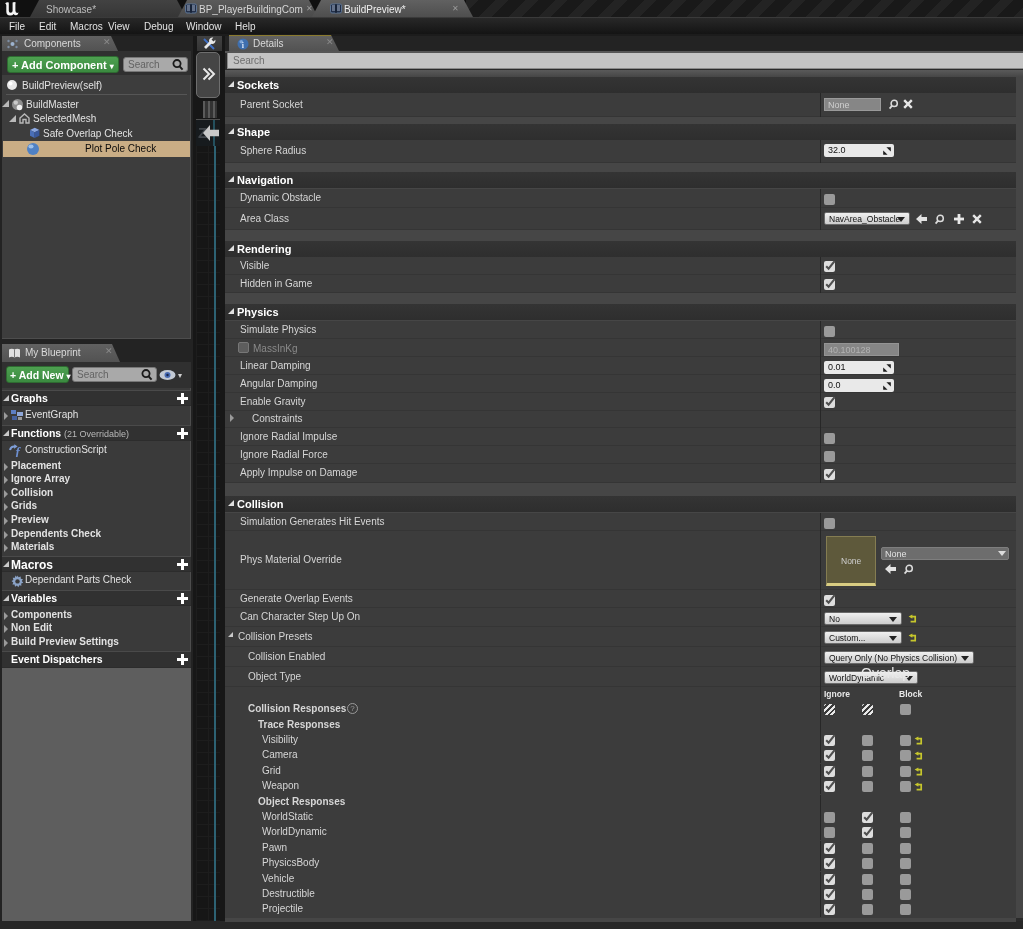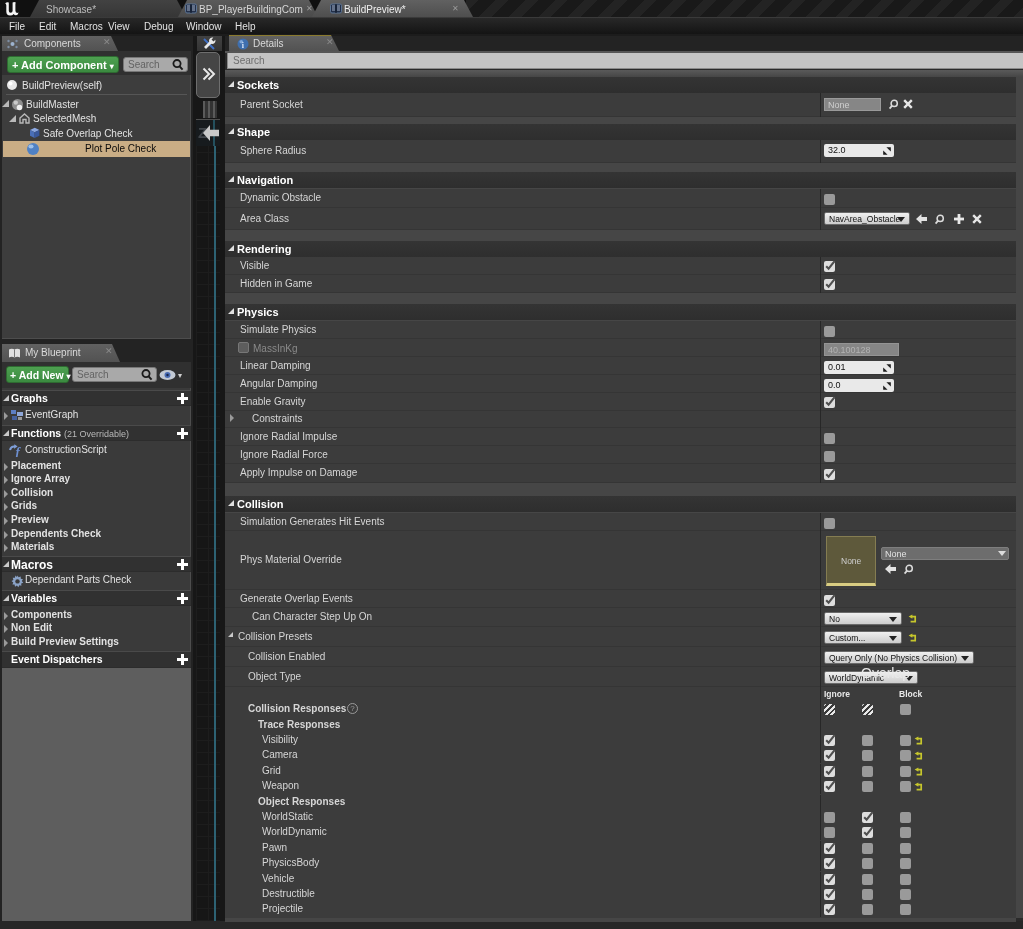--- a/index.html
+++ b/index.html
@@ -384,21 +384,21 @@
   </svg>
 <div class="row" style="left:225px;top:590px;width:791px;height:18px;"></div>
 <div class="abs" style="left:820px;top:590px;width:1px;height:18px;background:#272727;"></div>
 <div class="lbl" style="left:240px;top:593px;color:#d6d6d6;font-weight:normal;">Generate Overlap Events</div>
 <div class="cb on" style="left:824px;top:595px;"></div>
 <svg class="abs" style="left:824px;top:593px" width="13" height="13" viewBox="0 0 13 13">
 <path d="M2.2 7.3 L4.6 9.7 L10.6 2.2" fill="none" stroke="#4f4f4f" stroke-width="2.1"></path>
   </svg>
 <div class="row" style="left:225px;top:608px;width:791px;height:19px;"></div>
 <div class="abs" style="left:820px;top:608px;width:1px;height:19px;background:#272727;"></div>
-<div class="lbl" style="left:240px;top:611px;color:#d6d6d6;font-weight:normal;margin-left:12px;">Can Character Step Up On</div>
+<div class="lbl" style="left:240px;top:611px;color:#d6d6d6;font-weight:normal;">Can Character Step Up On</div>
 <div class="dd" style="left:824px;top:612px;width:78px;">No</div>
 <svg class="abs" style="left:908px;top:614px" width="9" height="9" viewBox="0 0 9 9">
 <path d="M3.8 2.6 L7.2 2.6 L7.2 7.6 L2.6 7.6" fill="none" stroke="#c6c62c" stroke-width="1.7"></path>
 <path d="M0.6 2.6 L4.4 0.4 L4.4 4.8 Z" fill="#c6c62c"></path>
   </svg>
 <div class="row" style="left:225px;top:627px;width:791px;height:20px;"></div>
 <div class="abs" style="left:820px;top:627px;width:1px;height:20px;background:#272727;"></div>
 <div class="lbl" style="left:238px;top:631px;color:#d6d6d6;font-weight:normal;">Collision Presets</div>
 <div class="tri" style="left:228px;top:632px;border-left-width:5px;border-bottom-width:5px;"></div>
 <div class="dd" style="left:824px;top:631px;width:78px;">Custom...</div>

